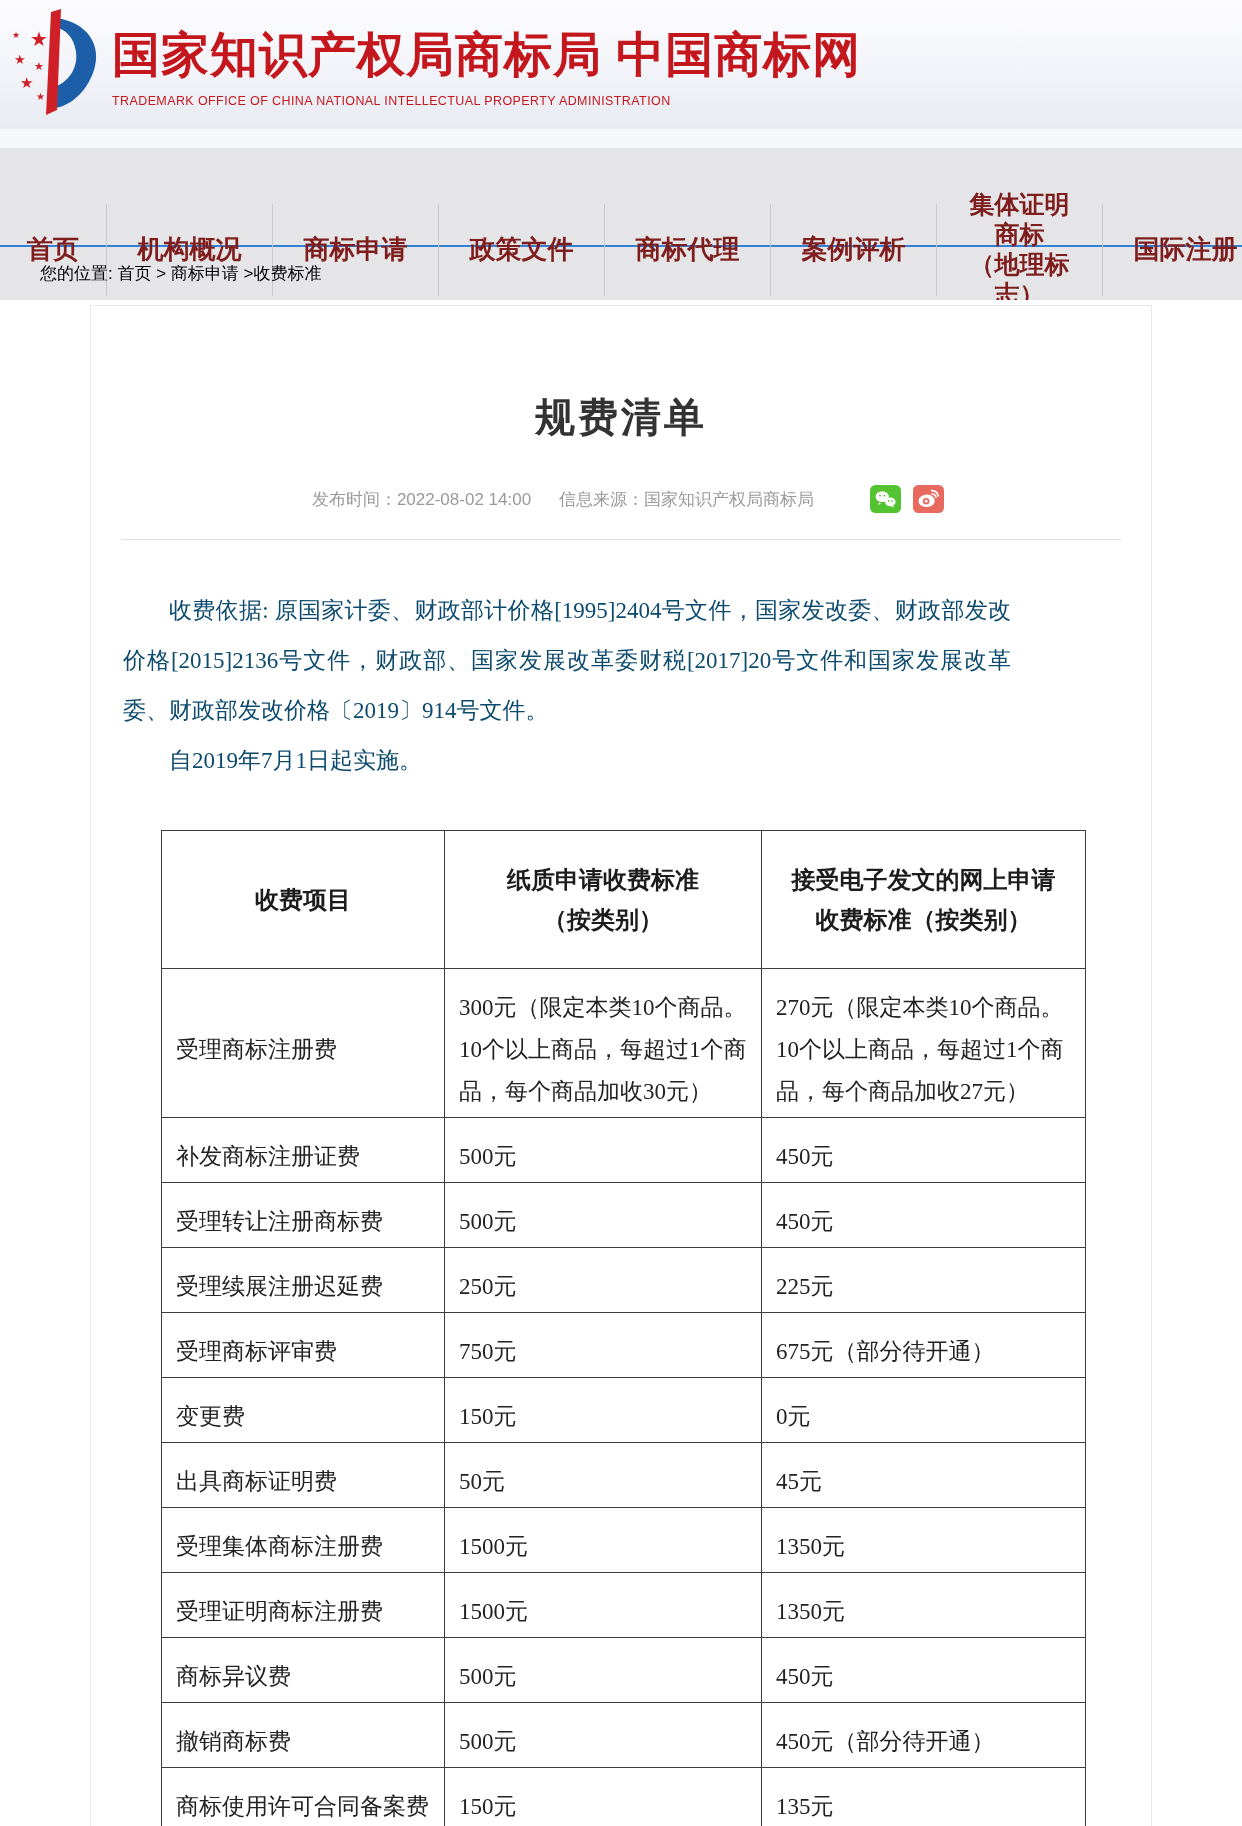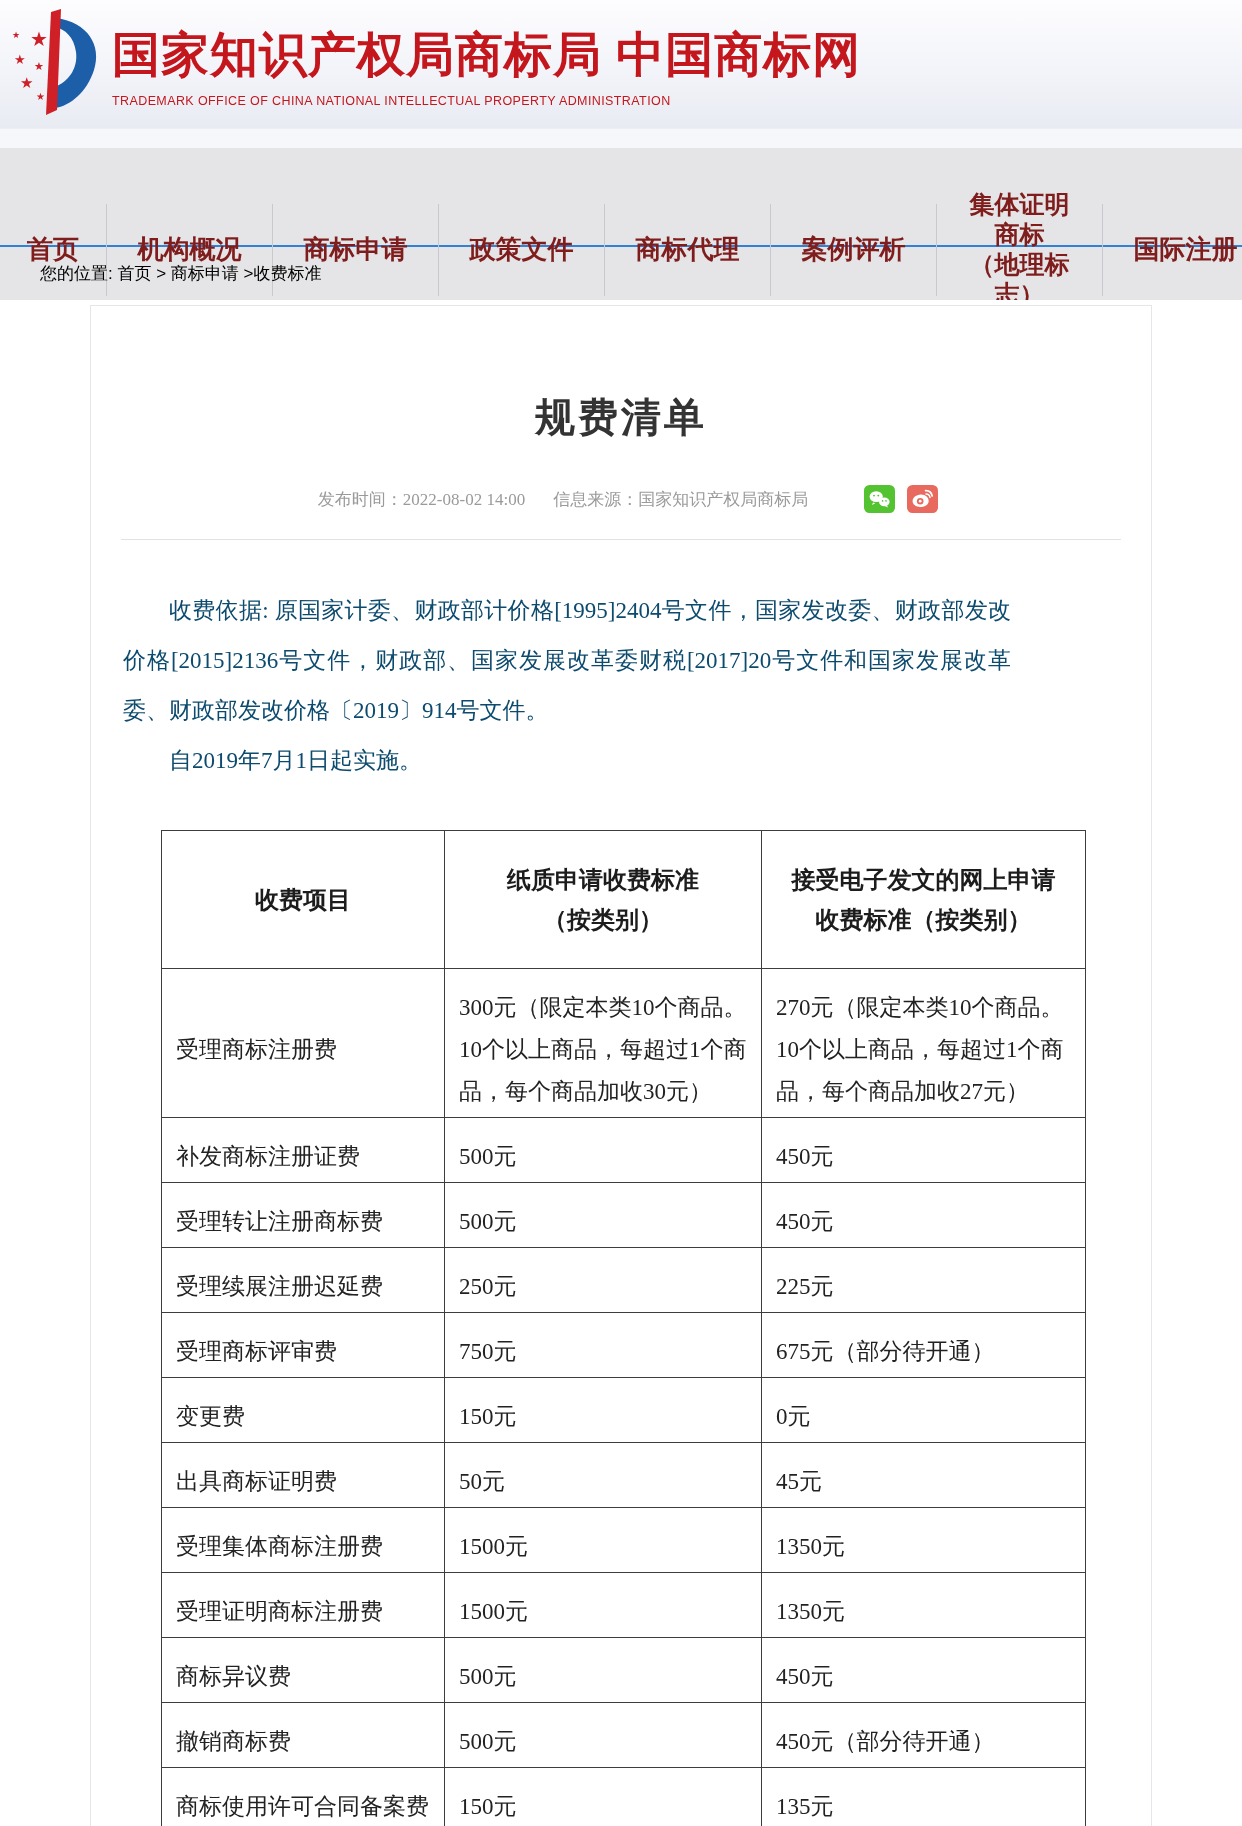--- a/index.html
+++ b/index.html
@@ -48,21 +48,21 @@
     width:1062px; margin:5px auto 0; background:#fff; border:1px solid #e6e6ea;
     min-height:1494px; padding:84px 0 14px 0;
   }
   .page-title {
     text-align:center; color:#333; font-size:40px; font-weight:700; letter-spacing:3px;
   }
   .meta-row {
     margin-top:40px; display:flex; align-items:center; justify-content:center;
     color:#9a9a9a; font-size:17px;
   }
-  .meta-item { margin:0 14px;font-family:Liberation Serif, serif; }
+  .meta-item { margin:0 14px; }
   .share-icons { display:flex; align-items:center; margin-left:30px; }
   .share-btn { width:31px; height:28px; margin-left:12px; cursor:pointer; }
   .rule { border:none; border-top:1px solid #e1e1e6; margin:26px 30px 0 30px; }
 
   .article-body {
     margin:46px 140px 0 32px;
     font-family:"Liberation Serif","DejaVu Serif",serif;
     color:#0c4a6e; font-size:23px; line-height:50px; text-align:justify;
   }
   .article-body p { text-indent:2em; }

